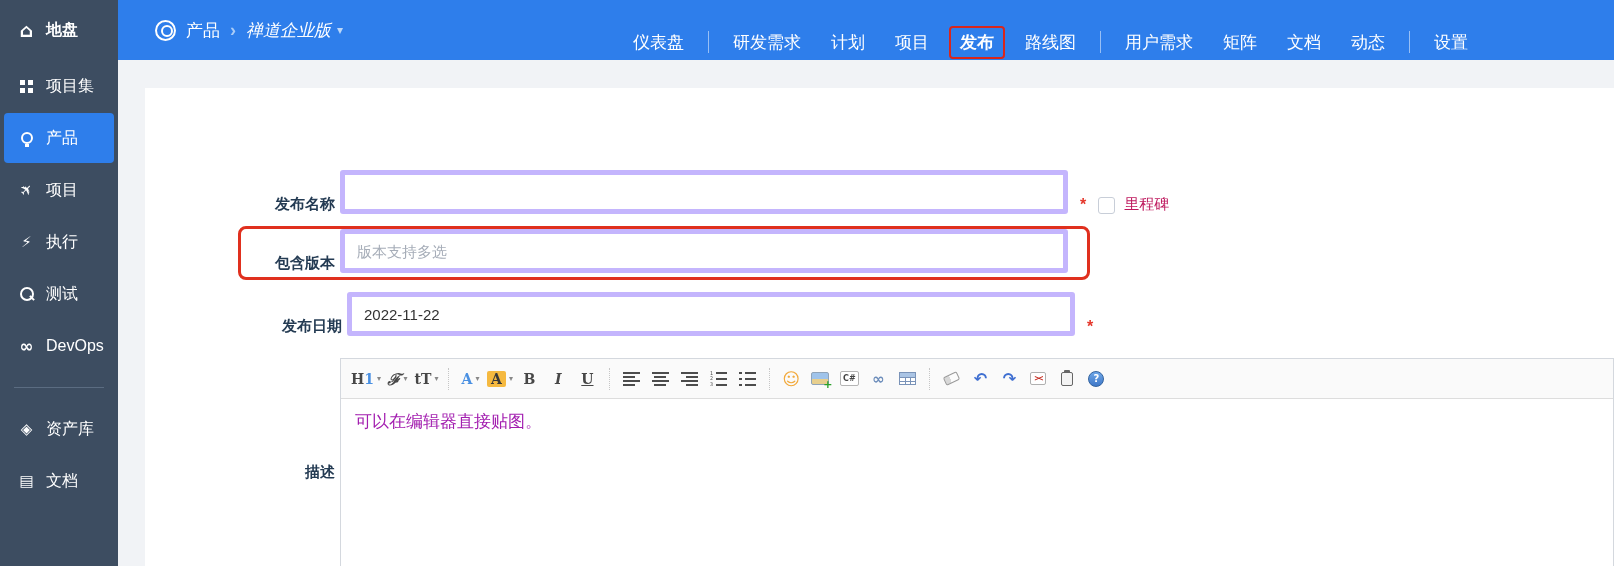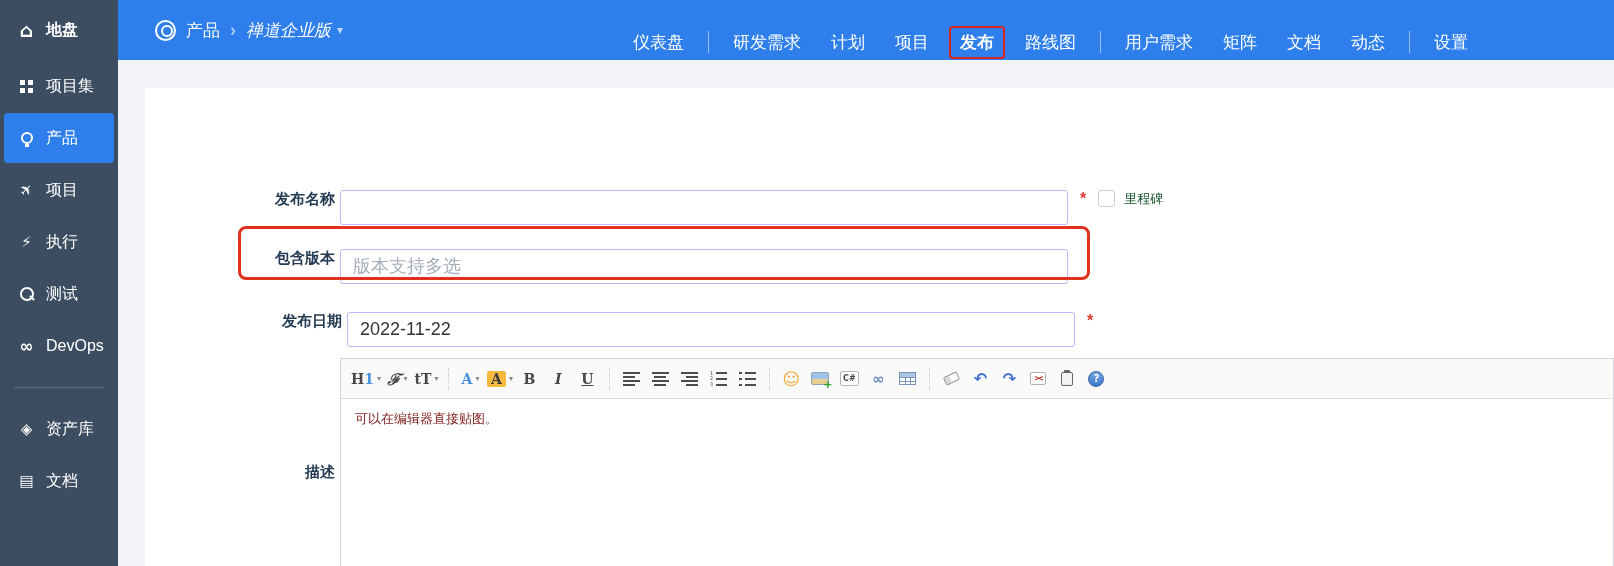--- a/index.html
+++ b/index.html
@@ -52,30 +52,30 @@
   #topmenu { position:absolute; left:500px; top:12px; height:60px; display:flex; align-items:center; font-size:17px; }
   .tm-item { padding:4px 10px; margin:0 5px; cursor:pointer; white-space:nowrap; }
   .tm-item.active { font-weight:bold; border:2px solid #d9261c; border-radius:4px; padding:3px 9px; }
   .tm-sep { width:1px; height:22px; background:rgba(255,255,255,.5); margin:0 9px; }
 
   
   #card { position:absolute; left:145px; top:88px; right:0; bottom:0; background:#fff; }
   .card-title { height:62px; line-height:62px; padding-left:23px; font-size:16px; font-weight:bold;
                 color:#2b3a55; border-bottom:1px solid #e8ecf2; }
 
-  .frow { position:absolute; left:0; display:flex; align-items:flex-start; height:40px;margin-top:16px; }
+  .frow { position:absolute; left:0; display:flex; align-items:flex-end; height:40px; }
   .flabel { width:190px; text-align:right; font-weight:bold; font-size:15px; color:#243b53; flex:none; }
-  .txt { margin-left:5px; width:728px; height:35px; border:1px solid #c4b5fd; border-radius:3px;
-         padding:0 12px; font-size:18px; color:#333; outline:none; background:#fff;
+  .txt { margin-left:5px; width:728px; height:44px; border:5px solid #c4b5fd; border-radius:3px;
+         padding:0 12px; font-size:15px; color:#333; outline:none; background:#fff;
          font-family:"Liberation Sans","DejaVu Sans",sans-serif; }
   .txt::placeholder { color:#a6adb8; opacity:1; }
   .req { color:#e5372b; font-size:16px; font-weight:bold; margin-left:12px; }
   .cb { appearance:none; -webkit-appearance:none; width:17px; height:17px; border:1px solid #c8ced8;
         border-radius:3px; background:#fff; margin-left:12px; cursor:pointer; }
-  .cb-label { margin-left:9px; font-size:13px; color:#14532d; }
+  .cb-label { margin-left:9px; font-size:15px; color:#be185d; }
 
   .annotation { position:absolute; border:3px solid #e0301e; border-radius:8px; pointer-events:none; z-index:9; }
   #anno-build { left:93px; top:138px; width:852px; height:54px; }
 
   
   #editor { position:absolute; left:195px; top:270px; right:0; bottom:-2px; border:1px solid #d4d8de; background:#fff; }
   #etoolbar { height:40px; background:#fafafa; border-bottom:1px solid #ddd;
               display:flex; align-items:center; padding:0 8px; overflow:hidden; }
   .tbtn { min-width:25px; height:28px; display:inline-flex; align-items:center; justify-content:center;
           margin:0 2px; border-radius:3px; cursor:pointer; position:relative;
@@ -121,21 +121,21 @@
     background:linear-gradient(90deg,#d8d8d8 40%,#fcfcfc 40%); transform:rotate(-25deg); }
   .g-undo { font-family:"DejaVu Sans",sans-serif; color:#3f6fd1; font-size:16px; }
   .ic-shrink { width:16px; height:13px; border:1px solid #b0b0b0; background:#fff; border-radius:2px;
     display:inline-flex; align-items:center; justify-content:center;
     font:bold 8px "DejaVu Sans Mono",monospace; color:#c4271c; letter-spacing:-1px; }
   .ic-paste { width:12px; height:14px; border:1px solid #666; border-radius:2px; background:#f3f3f3; position:relative; }
   .ic-paste::before { content:""; position:absolute; left:2px; top:-3px; width:6px; height:3px; background:#666; border-radius:1px; }
   .ic-help { width:16px; height:16px; border-radius:50%; background:linear-gradient(180deg,#6ea7e8,#3f78c8);
     border:1px solid #33639f; color:#fff; display:inline-flex; align-items:center; justify-content:center;
     font:bold 10px "DejaVu Sans",sans-serif; }
-  #econtent { padding:11px 14px; font-size:13px; color:#7f1d1d; height:160px; cursor:text; }
+  #econtent { padding:11px 14px; font-size:17px; color:#a21caf; height:160px; cursor:text; }
 </style>
 </head>
 <body>
 
 <div id="sidebar">
   <div class="sb-item header">
     <span class="sb-ico i-home">⌂</span>
     <span>地盘</span>
   </div>
   <div class="sb-item">

